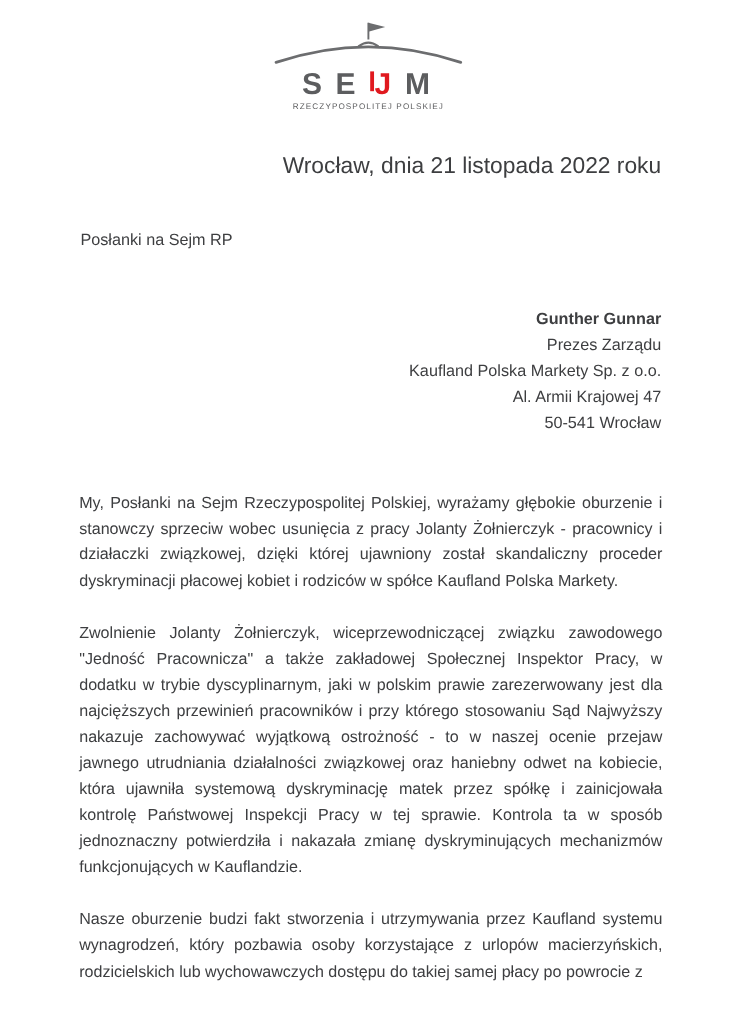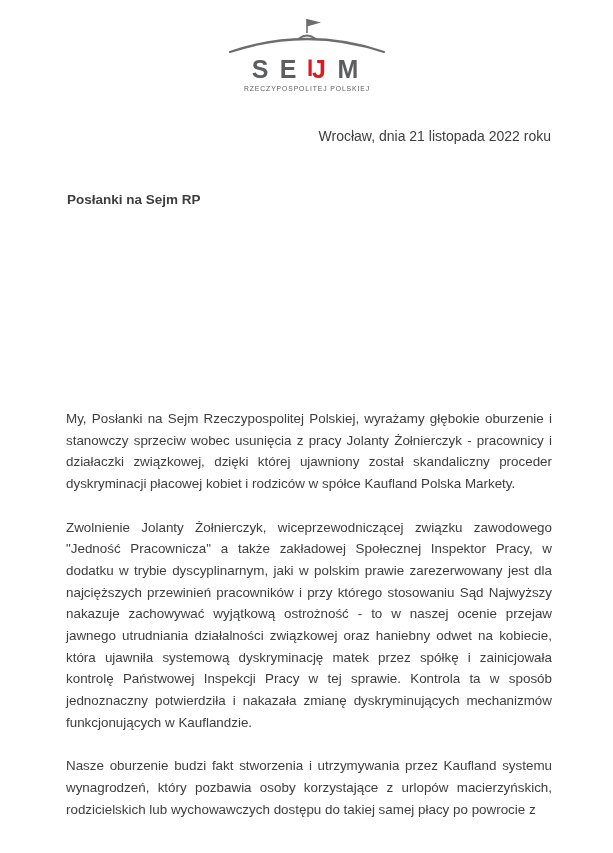--- a/index.html
+++ b/index.html
@@ -18,29 +18,29 @@
     top: 12px;
     left: 50%;
     transform: translateX(-50%);
     width: 170px;
     height: 84px;
   }
   .date-line {
     position: absolute;
     top: 128px;
     right: 62px;
-    font-size: 14px;
+    font-size: 19px;
     white-space: nowrap;
   }
   .sender-heading {
     position: absolute;
     top: 192px;
     left: 67px;
     font-size: 13.5px;
-    font-weight: bold;
+    font-weight: normal;
     white-space: nowrap;
   }
   .recipient {
     position: absolute;
     top: 255px;
     right: 62px;
     text-align: right;
     font-size: 13.5px;
     line-height: 21.7px;
   }
@@ -82,20 +82,27 @@
       <text x="126" y="66" text-anchor="middle" font-size="25" font-weight="600" fill="#5c5d5f">M</text>
 
       <text x="85" y="79" text-anchor="middle" font-size="6.8" letter-spacing="0.9" fill="#5c5d5f">RZECZYPOSPOLITEJ POLSKIEJ</text>
     </svg>
   </div>
 
   <div class="date-line">Wrocław, dnia 21 listopada 2022 roku</div>
 
   <div class="sender-heading">Posłanki na Sejm RP</div>
 
+  <div class="recipient">
+    <div class="name">Gunther Gunnar</div>
+    <div>Prezes Zarządu</div>
+    <div>Kaufland Polska Markety Sp. z o.o.</div>
+    <div>Al. Armii Krajowej 47</div>
+    <div>50-541 Wrocław</div>
+  </div>
 
   <div class="letter-body">
     <p>My, Posłanki na Sejm Rzeczypospolitej Polskiej, wyrażamy głębokie oburzenie i stanowczy sprzeciw wobec usunięcia z pracy Jolanty Żołnierczyk - pracownicy i działaczki związkowej, dzięki której ujawniony został skandaliczny proceder dyskryminacji płacowej kobiet i rodziców w spółce Kaufland Polska Markety.</p>
     <p>Zwolnienie Jolanty Żołnierczyk, wiceprzewodniczącej związku zawodowego "Jedność Pracownicza" a także zakładowej Społecznej Inspektor Pracy, w dodatku w trybie dyscyplinarnym, jaki w polskim prawie zarezerwowany jest dla najcięższych przewinień pracowników i przy którego stosowaniu Sąd Najwyższy nakazuje zachowywać wyjątkową ostrożność - to w naszej ocenie przejaw jawnego utrudniania działalności związkowej oraz haniebny odwet na kobiecie, która ujawniła systemową dyskryminację matek przez spółkę i zainicjowała kontrolę Państwowej Inspekcji Pracy w tej sprawie. Kontrola ta w sposób jednoznaczny potwierdziła i nakazała zmianę dyskryminujących mechanizmów funkcjonujących w Kauflandzie.</p>
     <p>Nasze oburzenie budzi fakt stworzenia i utrzymywania przez Kaufland systemu wynagrodzeń, który pozbawia osoby korzystające z urlopów macierzyńskich, rodzicielskich lub wychowawczych dostępu do takiej samej płacy po powrocie z</p>
   </div>
 
 </div>
 
 </body></html>

